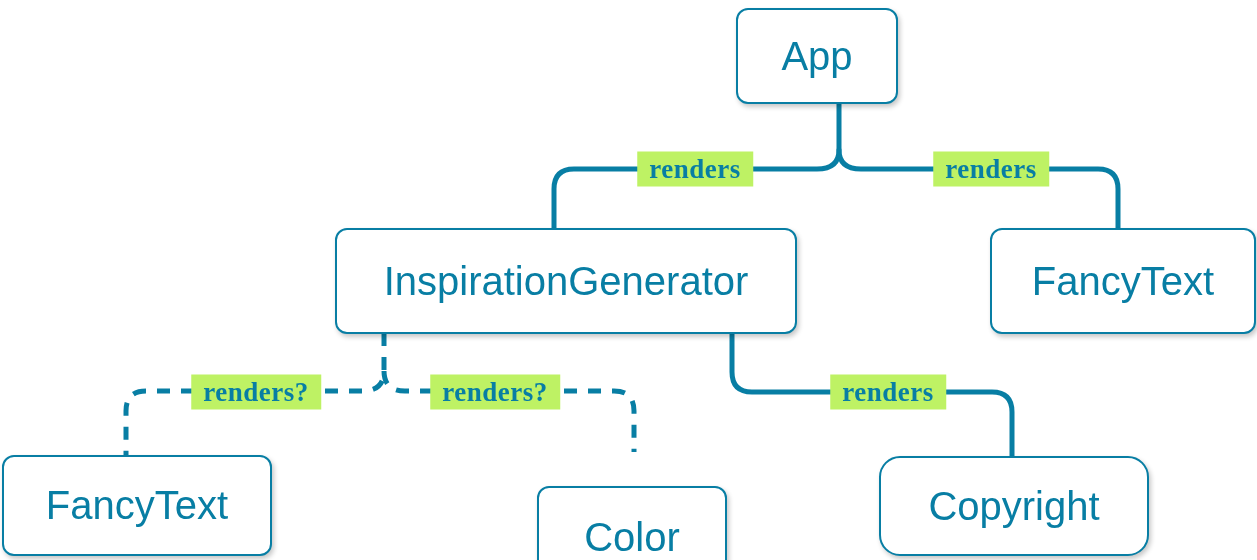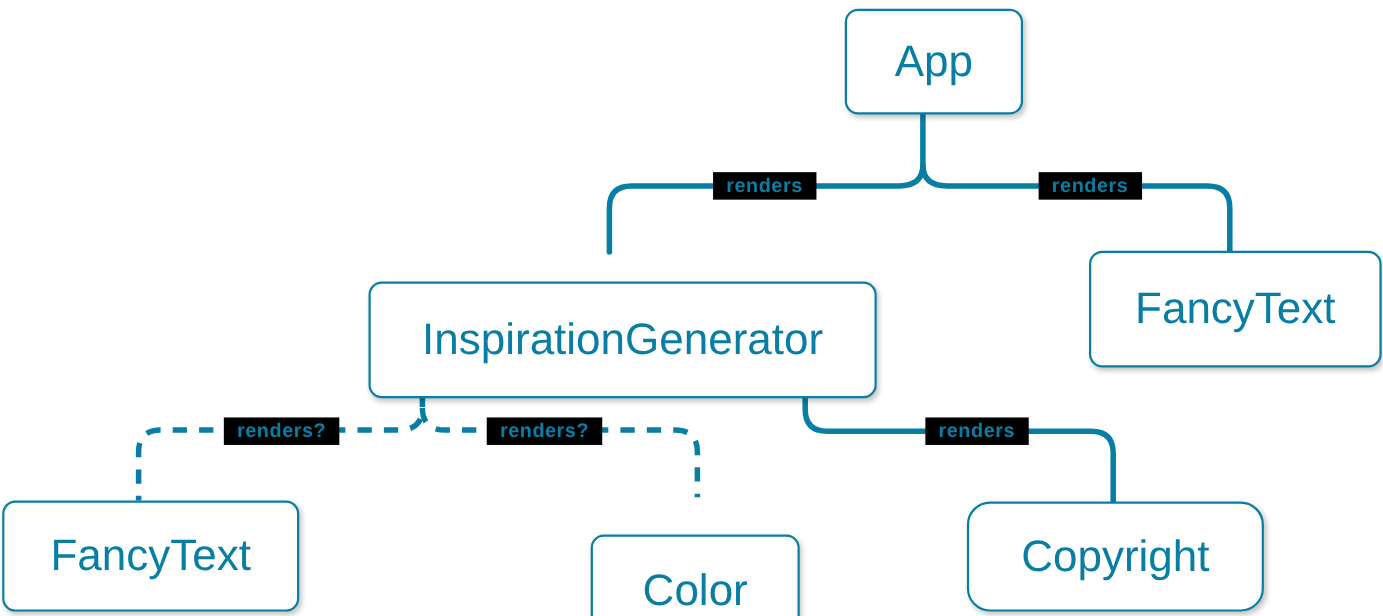--- a/index.html
+++ b/index.html
@@ -28,45 +28,46 @@
     fill: none;
     stroke: var(--accent);
     stroke-width: 5;
     stroke-linecap: butt;
     stroke-dasharray: 13 11;
   }
   .edge-label {
     position: absolute;
     transform: translate(-50%, -50%);
     z-index: 2;
-    background: #000000;
+    background: #bef264;
     padding: 2px 12px;
     color: var(--accent);
-    font-size: 18px;
+    font-size: 27px;
     font-weight: 700;
     letter-spacing: 0.5px;
     white-space: nowrap;
+    font-family: Liberation Serif, serif;
   }
   .node {
     position: absolute;
     z-index: 3;
     display: flex;
     align-items: center;
     justify-content: center;
     background: var(--node-bg);
     border: 2.5px solid var(--accent);
     border-radius: 12px;
     box-shadow: 2px 3px 5px rgba(0, 0, 0, 0.22);
     color: var(--accent);
     font-size: 40px;
     font-weight: 400;
     white-space: nowrap;
   }
-  .node-app                  { left: 768px; top: 8px;   width: 158px; height: 92px;  }
-  .node-inspiration-generator{ left: 335px; top: 228px; width: 458px; height: 102px; margin-top: 28px; }
+  .node-app                  { left: 736px; top: 8px;   width: 158px; height: 92px;  }
+  .node-inspiration-generator{ left: 335px; top: 228px; width: 458px; height: 102px; }
   .node-fancy-text-top       { left: 990px; top: 228px; width: 262px; height: 102px; }
   .node-fancy-text-bottom    { left: 2px;   top: 455px; width: 266px; height: 97px;  }
   .node-color                { left: 537px; top: 453px; width: 186px; height: 99px; margin-top: 33px;  }
   .node-copyright            { left: 879px; top: 456px; width: 266px; height: 96px; border-radius: 21px;  }
   .el-app-ig        { left: 695px; top: 169px; }
   .el-app-fancytext { left: 991px; top: 169px; }
   .el-ig-fancytext  { left: 256px; top: 392px; }
   .el-ig-color      { left: 495px; top: 392px; }
   .el-ig-copyright  { left: 888px; top: 392px; }
 </style>

